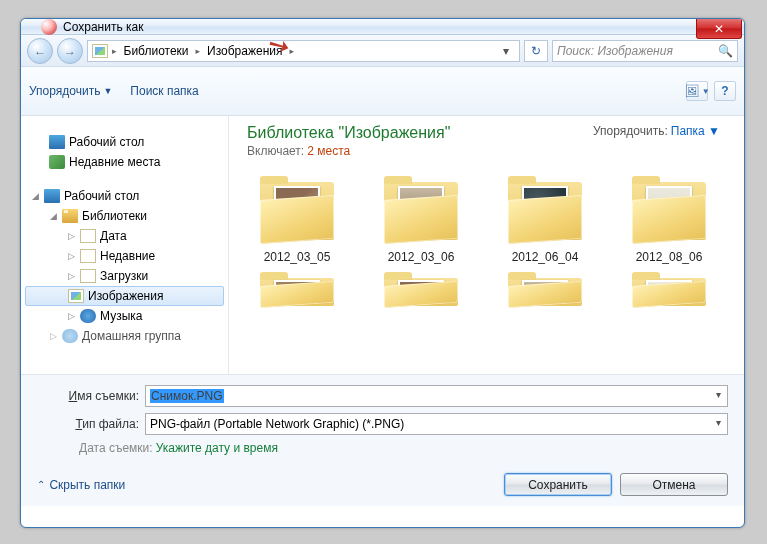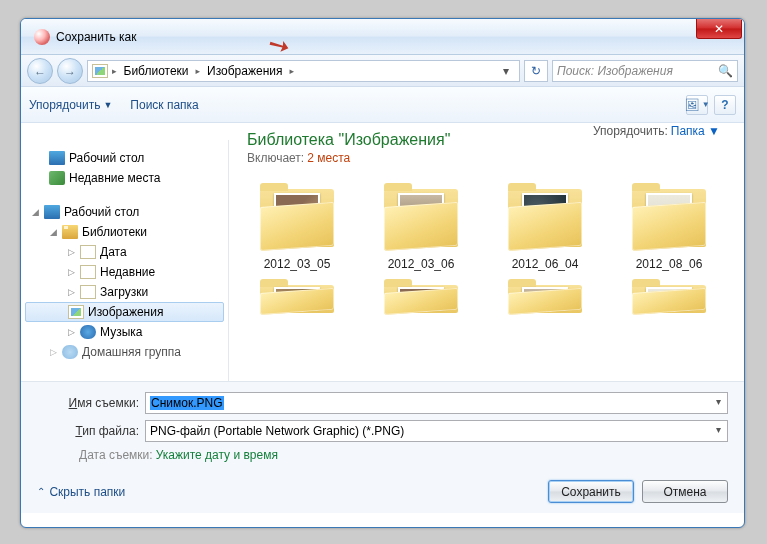--- a/index.html
+++ b/index.html
@@ -1,36 +1,36 @@
 <!DOCTYPE html>
 <html><head>
 <meta charset="utf-8">
 <style>
 * { box-sizing: border-box; margin: 0; padding: 0; font-family: "Segoe UI", Tahoma, sans-serif; font-size: 12px; }
 body { background: #ccc; width: 767px; height: 544px; position: relative; }
 .arrow-annot { position: absolute; left: 268px; top: 30px; color: #c0392b; font-size: 26px; pointer-events: none; z-index: 100; transform: rotate(-30deg); }
 .window { position: absolute; left: 20px; top: 18px; width: 725px; height: 510px; background: #fff; border: 1px solid #3a78b5; border-radius: 6px; overflow: hidden; box-shadow: 0 0 3px rgba(0,0,0,.3); }
-.titlebar { height: 36px; background: linear-gradient(#f7fbff,#e2edf9 48%,#d3e4f7 52%,#e8f1fb); display: flex; align-items: center; padding: 0 9px; border-bottom: 1px solid #b8cde2; position: relative; }
+.titlebar { height: 16px; background: linear-gradient(#f7fbff,#e2edf9 48%,#d3e4f7 52%,#e8f1fb); display: flex; align-items: center; padding: 0 16px; border-bottom: 1px solid #b8cde2; position: relative; }
 .title-icon { width: 16px; height: 16px; margin: 0 6px 0 4px; border-radius: 8px; background: radial-gradient(circle at 30% 30%, #fff, #ffb6b6 40%, #d66 70%); display:inline-block; }
 .close-btn { position: absolute; right: 2px; top: 0; width: 46px; height: 20px; background: linear-gradient(#e57373,#d32f2f 48%,#c21818 52%,#e04545); border: 1px solid #a01010; border-top: none; border-radius: 0 0 3px 3px; color: #fff; display: flex; align-items: center; justify-content: center; font-family: Arial; font-size: 11px; }
 .navbar { height: 32px; background: linear-gradient(#f5f9fe,#e3ecf7); display: flex; align-items: center; padding: 2px 6px; gap: 4px; border-bottom: 1px solid #cfdcec; }
 .navbtn { width: 26px; height: 26px; border-radius: 13px; background: radial-gradient(circle at 35% 30%, #fff, #cfe4f7 45%, #a9c9e8); border: 1px solid #9fbbd8; display: flex; align-items: center; justify-content: center; color: #5a6f86; }
 .addrbar { flex: 1; height: 22px; background: #fff; border: 1px solid #b8c8da; display: flex; align-items: center; padding: 0 4px; gap: 2px; }
 .addrseg { padding: 0 3px; }
 .addrcaret { color: #666; font-size:9px; padding:0 2px;}
 .addr-dd { width: 18px; text-align: center; color: #555; }
 .refresh { width: 24px; height: 22px; background: #fff; border: 1px solid #b8c8da; display: flex; align-items: center; justify-content: center; color: #2b5fa3; }
 .searchbox { width: 186px; height: 22px; background: #fff; border: 1px solid #b8c8da; display: flex; align-items: center; padding: 0 4px; color: #888; font-style: italic; position: relative; }
 .searchbox .sicon { position: absolute; right: 4px; color: #2b5fa3; font-style: normal; }
-.toolbar { height: 36px; display: flex; align-items: center; padding: 0 8px; gap: 18px; background: linear-gradient(#fafdff,#ecf3fb); border-bottom: 1px solid #d6e2ef; }
+.toolbar { height: 49px; display: flex; align-items: center; padding: 0 8px; gap: 18px; background: linear-gradient(#fafdff,#ecf3fb); border-bottom: 1px solid #d6e2ef; }
 .tb-btn { color: #1d4e87; display: flex; align-items: center; gap: 3px; }
 .tb-right { margin-left: auto; display: flex; gap: 6px; }
 .tb-icon { width: 22px; height: 20px; border: 1px solid #c2d2e4; border-radius: 2px; background: linear-gradient(#fff,#e8f0f8); display: flex; align-items: center; justify-content: center; color: #3b6fa8; font-size: 10px; }
 .body { display: flex; height: 258px; }
-.sidebar { width: 208px; border-right: 1px solid #e2e8ef; overflow: hidden; padding: 8px 0; margin-top: 17px; }
+.sidebar { width: 208px; border-right: 1px solid #e2e8ef; overflow: hidden; padding: 16px 0; }
 .tree { list-style: none; }
 .tree li { display: flex; align-items: center; height: 20px; padding-left: 10px; gap: 4px; white-space: nowrap; }
 .tree li.indent1 { padding-left: 28px; }
 .tree li.indent2 { padding-left: 46px; }
 .tree li.sel { background: linear-gradient(#eaf3fd,#d6e8fb); border: 1px solid #a8cdee; border-radius: 2px; margin: 0 4px; padding-left: 42px; }
 .tree .exp { width: 9px; color: #888; font-size: 9px; display:inline-block; text-align:center;}
 .ticon { width: 16px; height: 14px; display: inline-block; }
 .i-desktop{background:linear-gradient(#4fa8e0,#2b6fb0);border-radius:1px;}
 .i-recent{background:linear-gradient(135deg,#6db86d,#3a8a3a);border-radius:2px;}
 .i-lib{background:linear-gradient(#f7d774,#d9a63b);border-radius:1px;position:relative;}
@@ -65,29 +65,29 @@
 .folders.row2 .foldericon{height:40px;}
 .folders.row2 .fback{height:28px;top:6px;}
 .folders.row2 .fthumb{height:22px;top:8px;}
 .folders.row2 .ffront{height:22px;top:14px;}
 .bottom { border-top: 1px solid #dfe6ee; padding: 10px 16px 8px; background: #f4f7fb; }
 .field { display: flex; align-items: center; margin-bottom: 6px; }
 .flabel { width: 108px; text-align: right; padding-right: 6px; color: #333; }
 .flabel .ul { text-decoration: underline; }
 .finput { flex: 1; height: 22px; border: 1px solid #abadb3; background: #fff; padding: 0 4px; display: flex; align-items: center; }
 .finput.sel { background: #fff; }
-.finput .selected { background: #3399ff; color: #000000; padding: 0 1px; }
+.finput .selected { background: #3399ff; color: #404040; padding: 0 1px; }
 .combo { position: relative; }
 .combo::after { content: "▾"; position: absolute; right: 6px; top: 3px; color: #555; font-size: 10px; }
 .metaline { font-size: 11px; color: #888; margin: 4px 0 0 42px; }
 .metaline a { color: #15803d; text-decoration: none; }
 .footer { display: flex; align-items: center; padding: 10px 16px; background: #f4f7fb; }
 .hidef { color: #1d4e87; display: flex; align-items: center; gap: 4px; }
 .btns { margin-left: auto; display: flex; gap: 8px; }
-.btn { width: 86px; height: 23px; border: 1px solid #8a8f95; border-radius: 3px; background: linear-gradient(#fefefe,#e6e9ed 48%,#d8dde2 52%,#eef1f4); display: flex; align-items: center; justify-content: center; color: #222; }
+.btn { width: 108px; height: 23px; border: 1px solid #8a8f95; border-radius: 3px; background: linear-gradient(#fefefe,#e6e9ed 48%,#d8dde2 52%,#eef1f4); display: flex; align-items: center; justify-content: center; color: #222; }
 .btn.primary { border-color: #4a8dd4; box-shadow: 0 0 0 1px #a8d0f4 inset, 0 0 2px #7bb7ec; }
 </style>
 </head>
 <body>
 
 <div class="arrow-annot">➘</div>
 
 <div class="window">
 
   <div class="titlebar">

